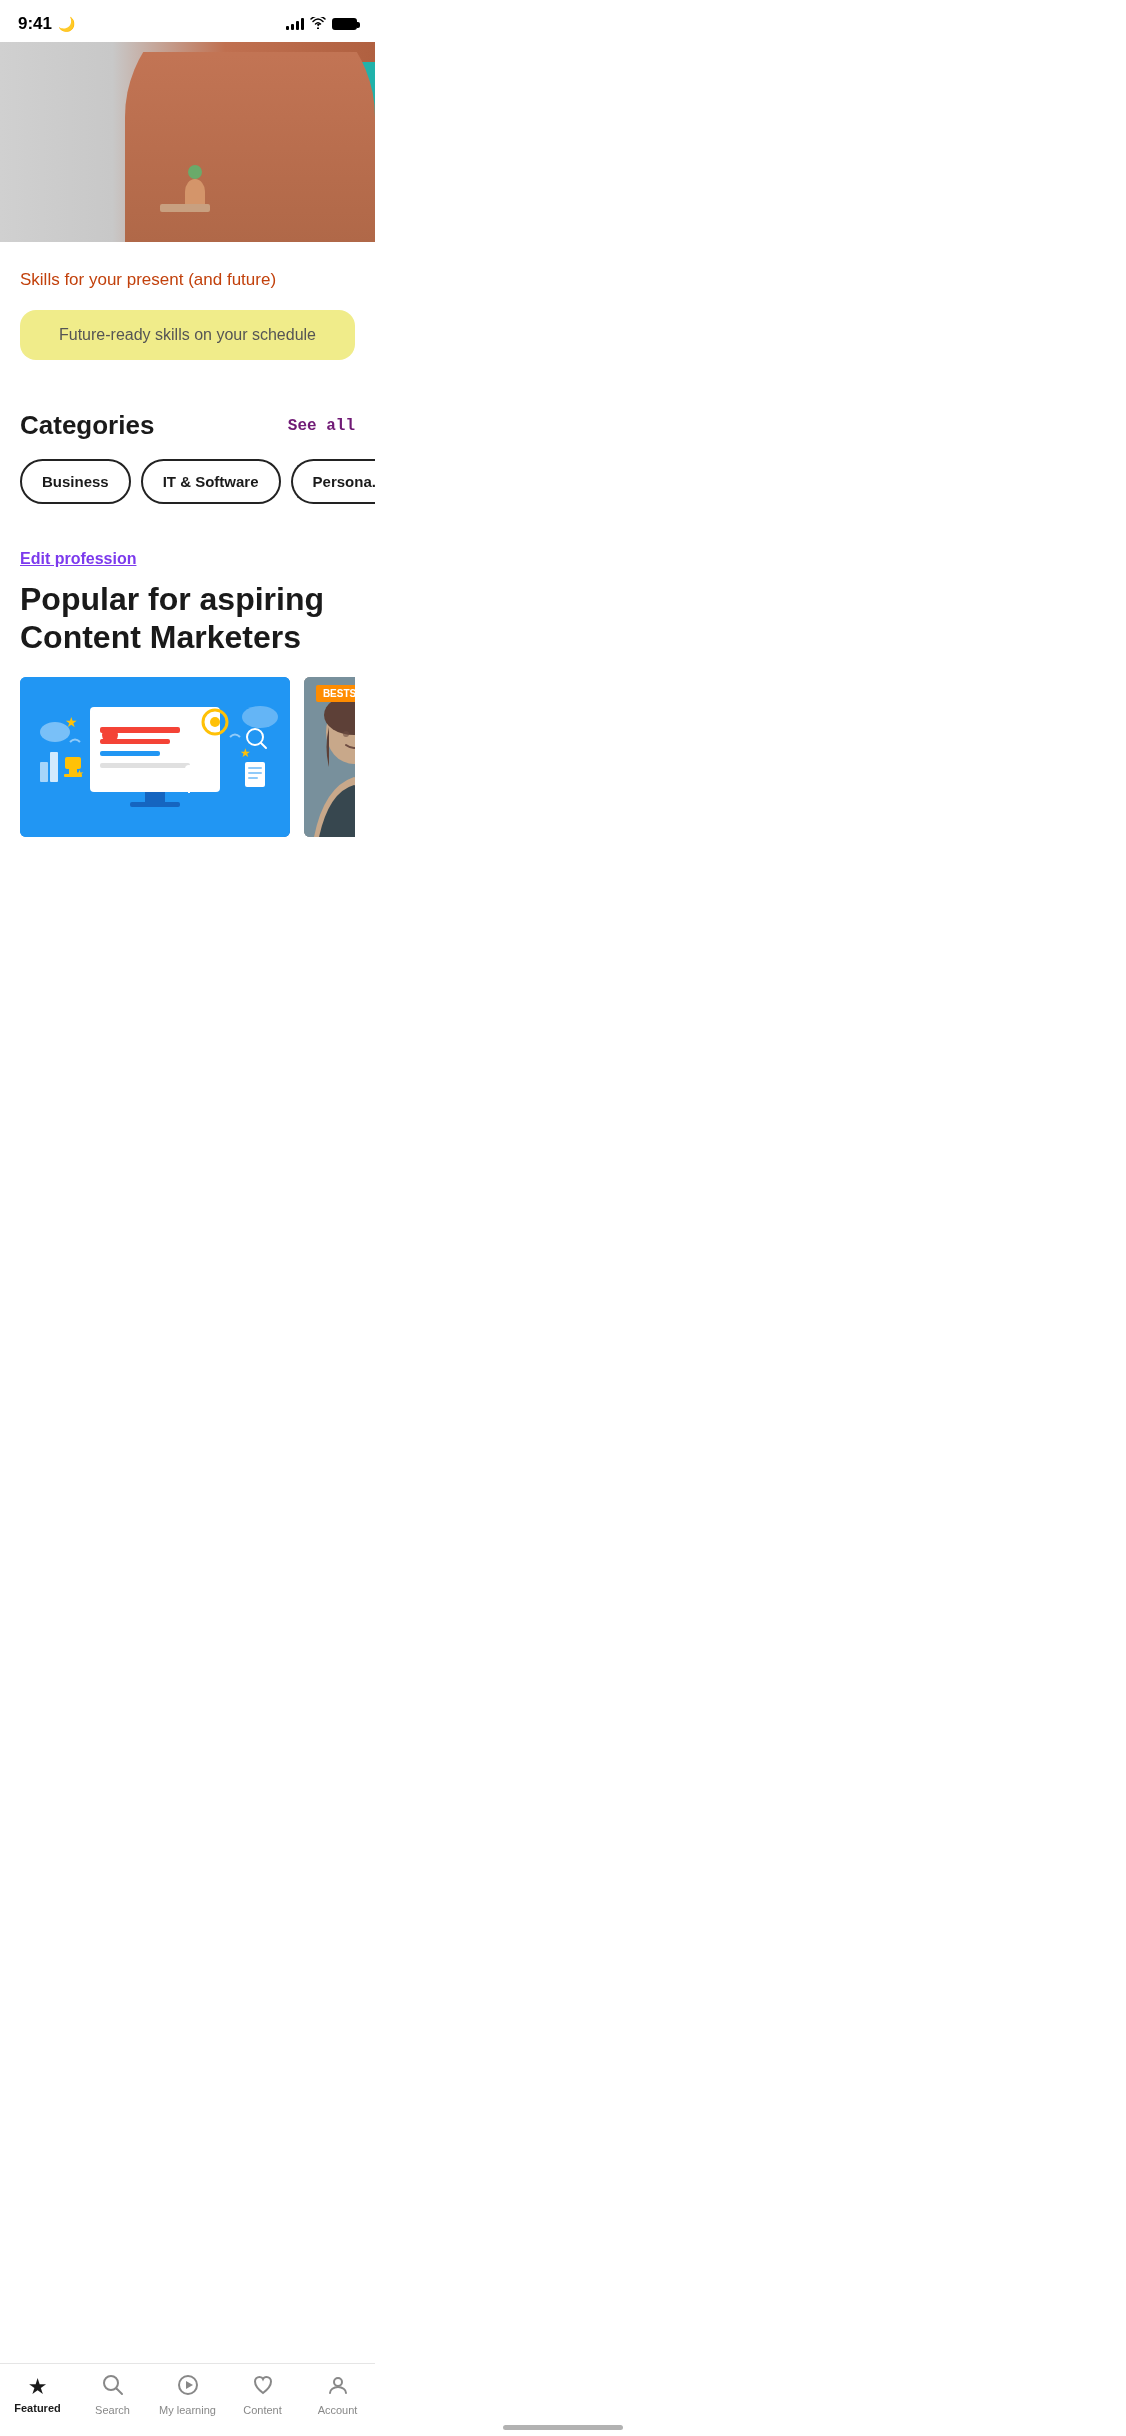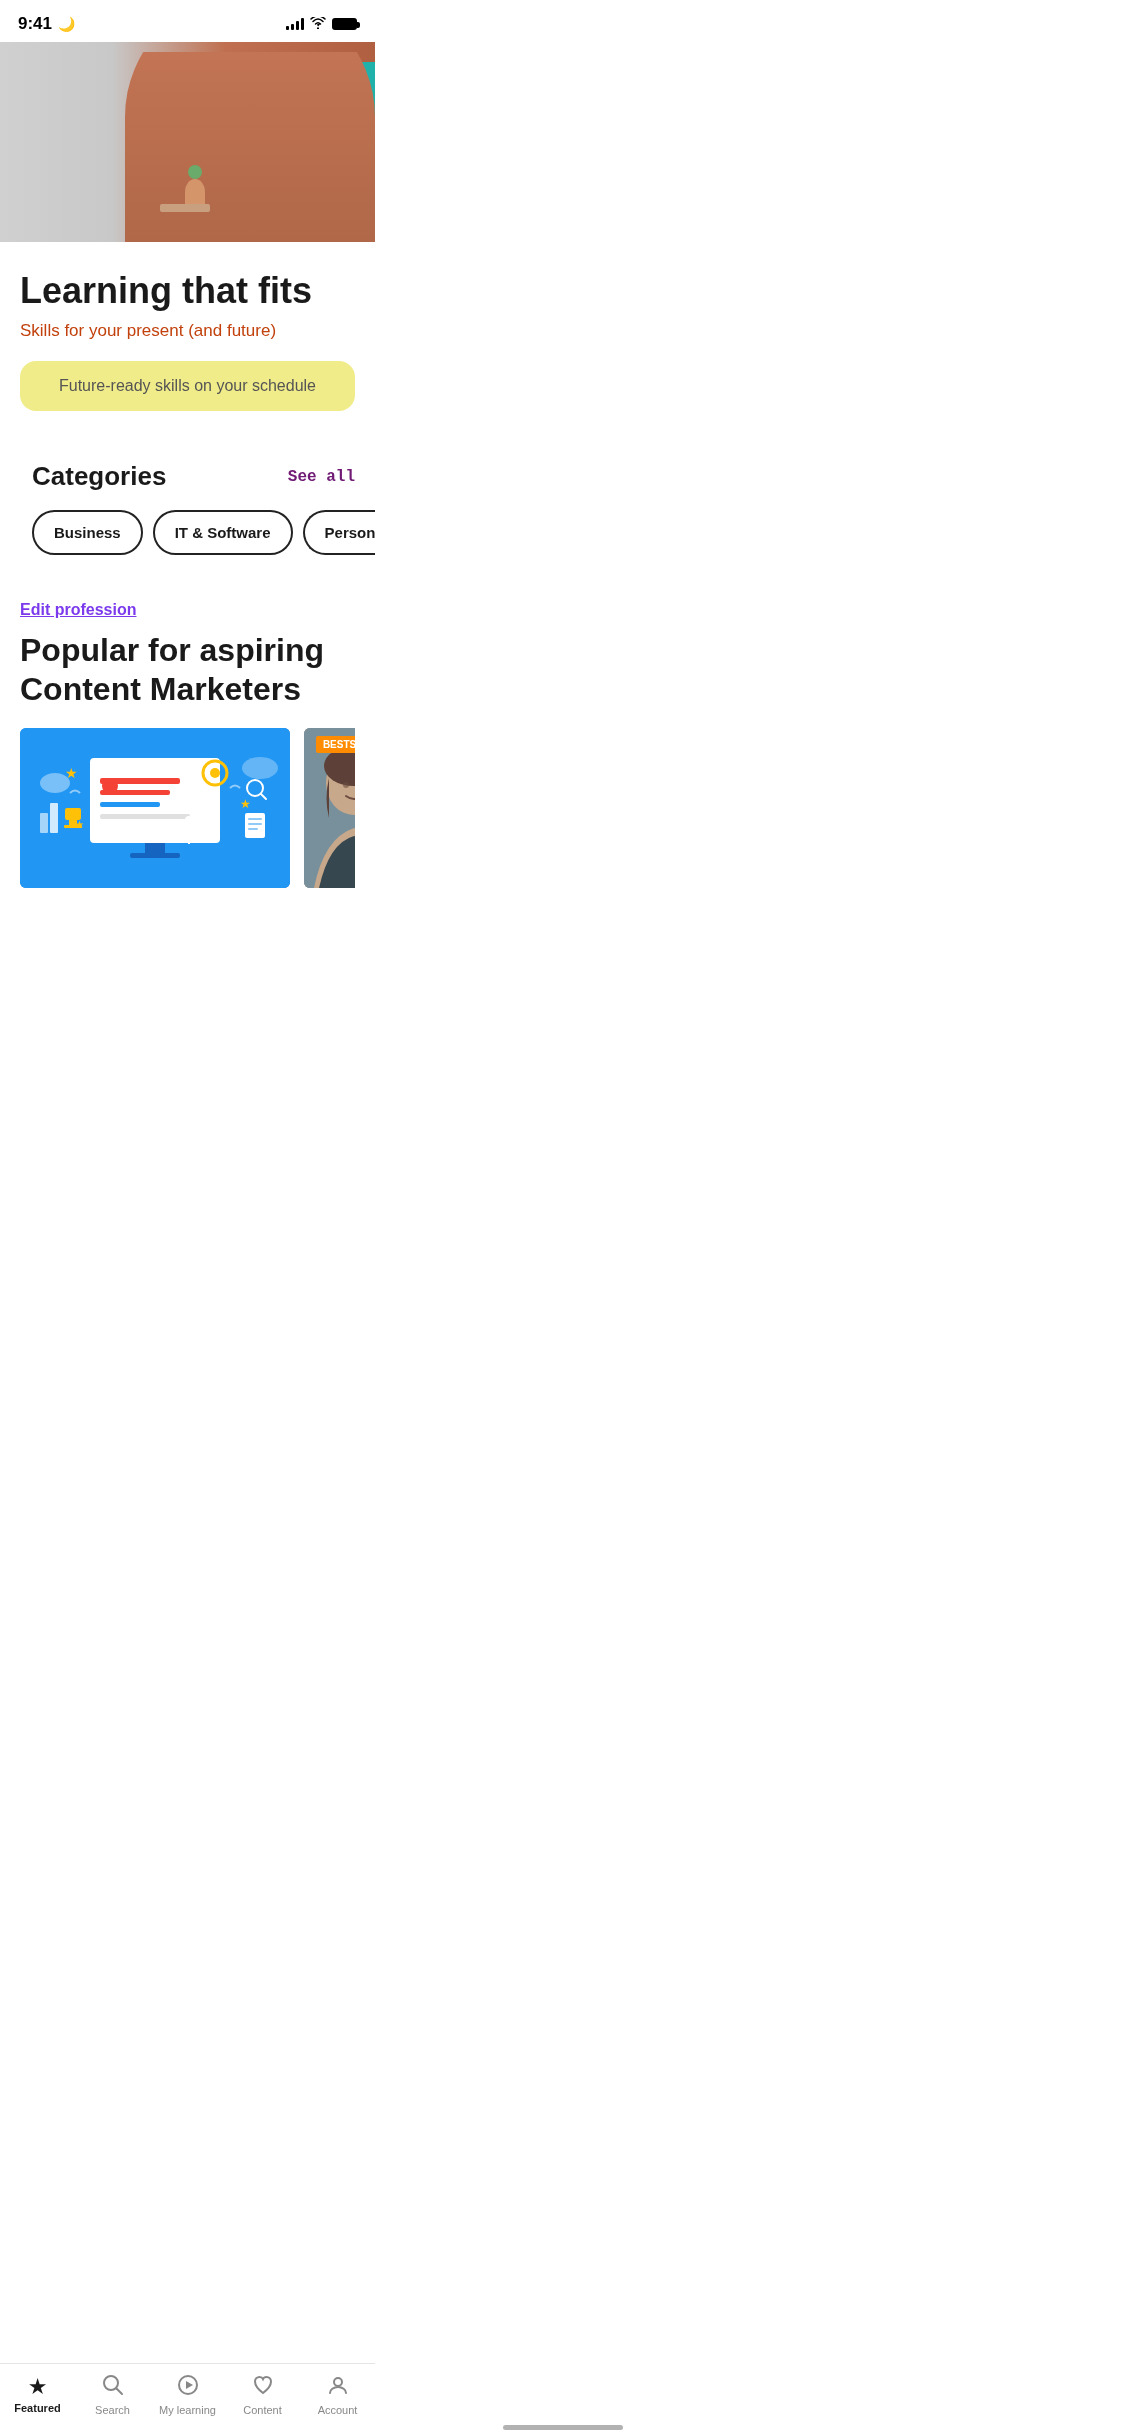--- a/index.html
+++ b/index.html
@@ -114,21 +114,21 @@
       border-radius: 16px;
       font-size: 16px;
       font-weight: 500;
       color: #555;
       cursor: pointer;
       text-align: center;
     }
 
     
     .section {
-      padding: 30px 20px 10px 32px;
+      padding: 30px 20px 10px 20px;
     }
     .section-header {
       display: flex;
       justify-content: space-between;
       align-items: center;
       margin-bottom: 18px;
     }
     .section-title {
       font-size: 26px;
       font-weight: 800;
@@ -332,21 +332,20 @@
     <div style="position:absolute;right:0;bottom:0;width:250px;height:190px;overflow:hidden;">
       <div style="width:250px;height:250px;background:linear-gradient(to bottom, #c87858 0%, #b06848 100%);border-radius:50% 50% 0 0;position:absolute;bottom:0;left:0;"></div>
     </div>
 
     <div style="position:absolute;bottom:30px;left:160px;width:50px;height:8px;background:#c8a080;border-radius:2px;"></div>
     <div style="position:absolute;bottom:38px;left:185px;width:20px;height:25px;background:#d4956a;border-radius:50% 50% 0 0;"></div>
     <div style="position:absolute;bottom:63px;left:188px;width:14px;height:14px;background:#6aaa6a;border-radius:50%;"></div>
   </div>
 
   <div class="hero-text">
-    <h1 class="hero-title">Learning that fits</h1>
     <p class="hero-subtitle">Skills for your present (and future)</p>
     <button class="hero-cta">Future-ready skills on your schedule</button>
   </div>
 
   <div class="section">
     <div class="section-header">
       <h2 class="section-title">Categories</h2>
       <a class="see-all-link" href="#">See all</a>
     </div>
 

